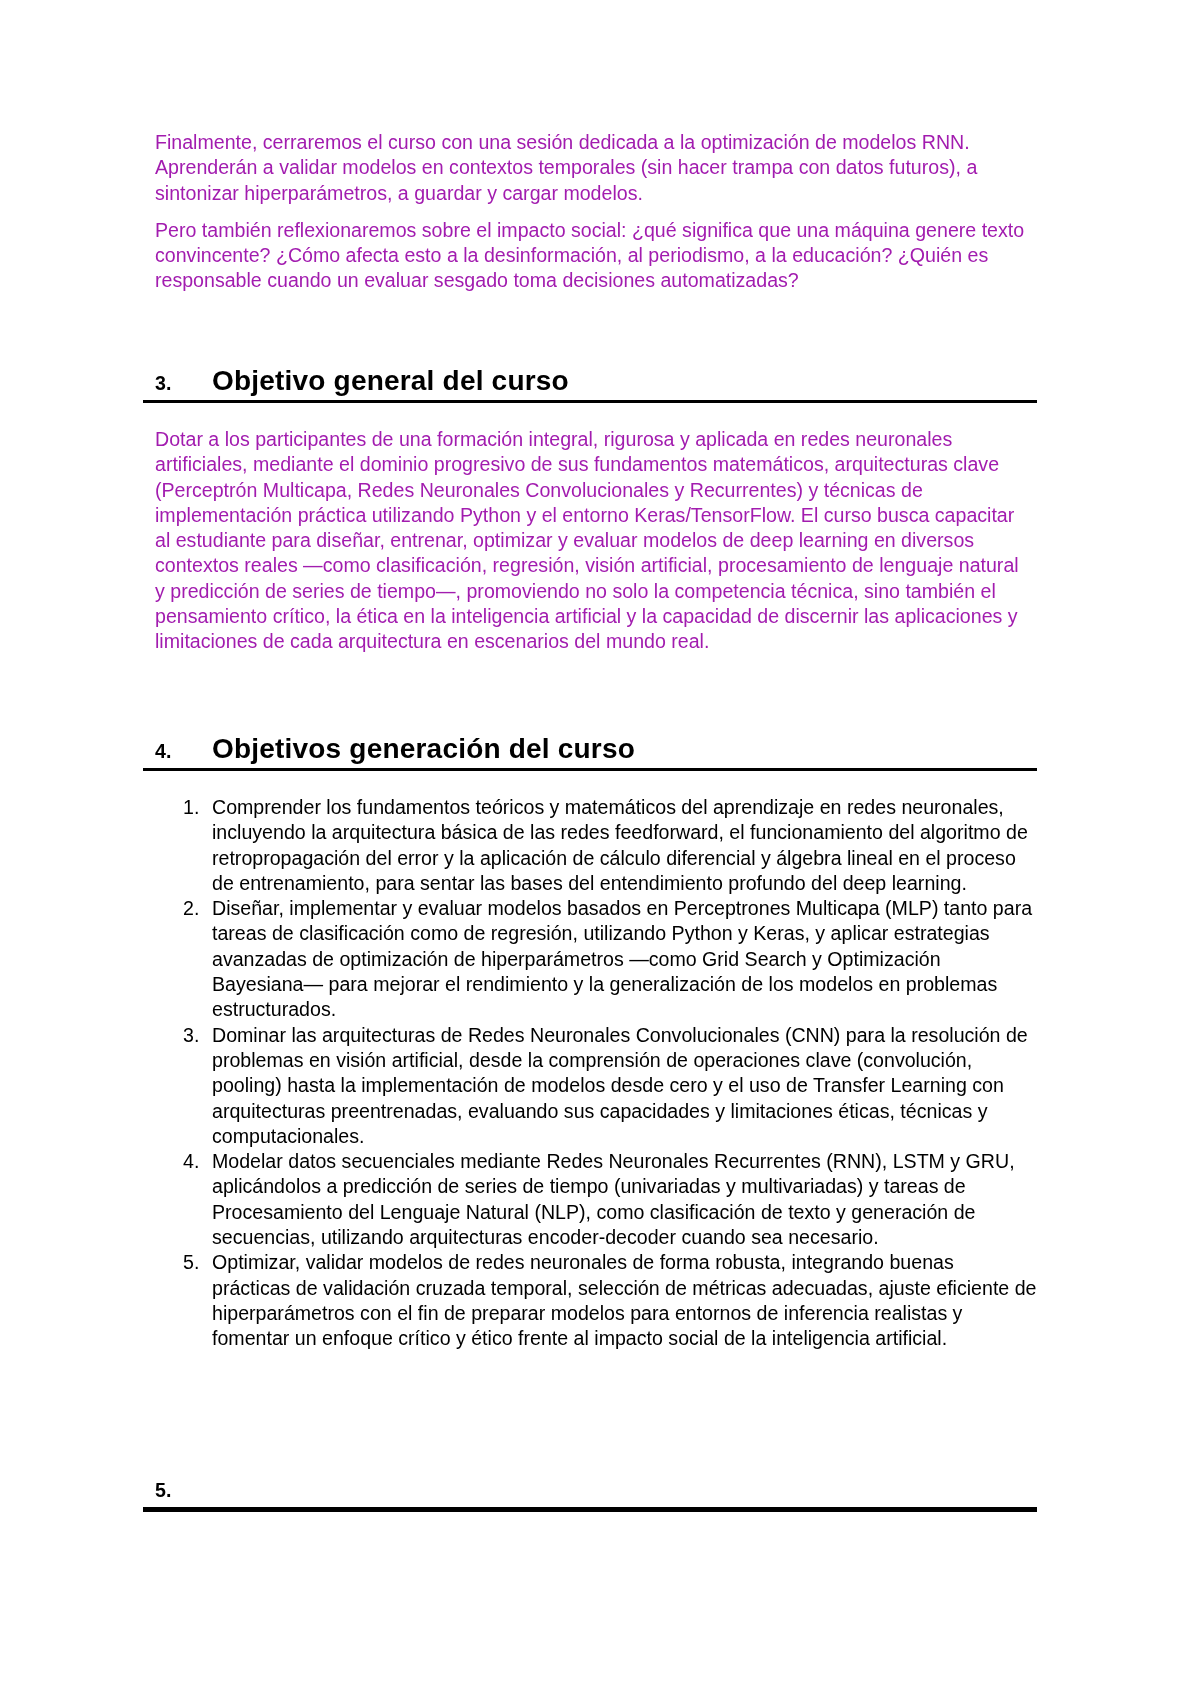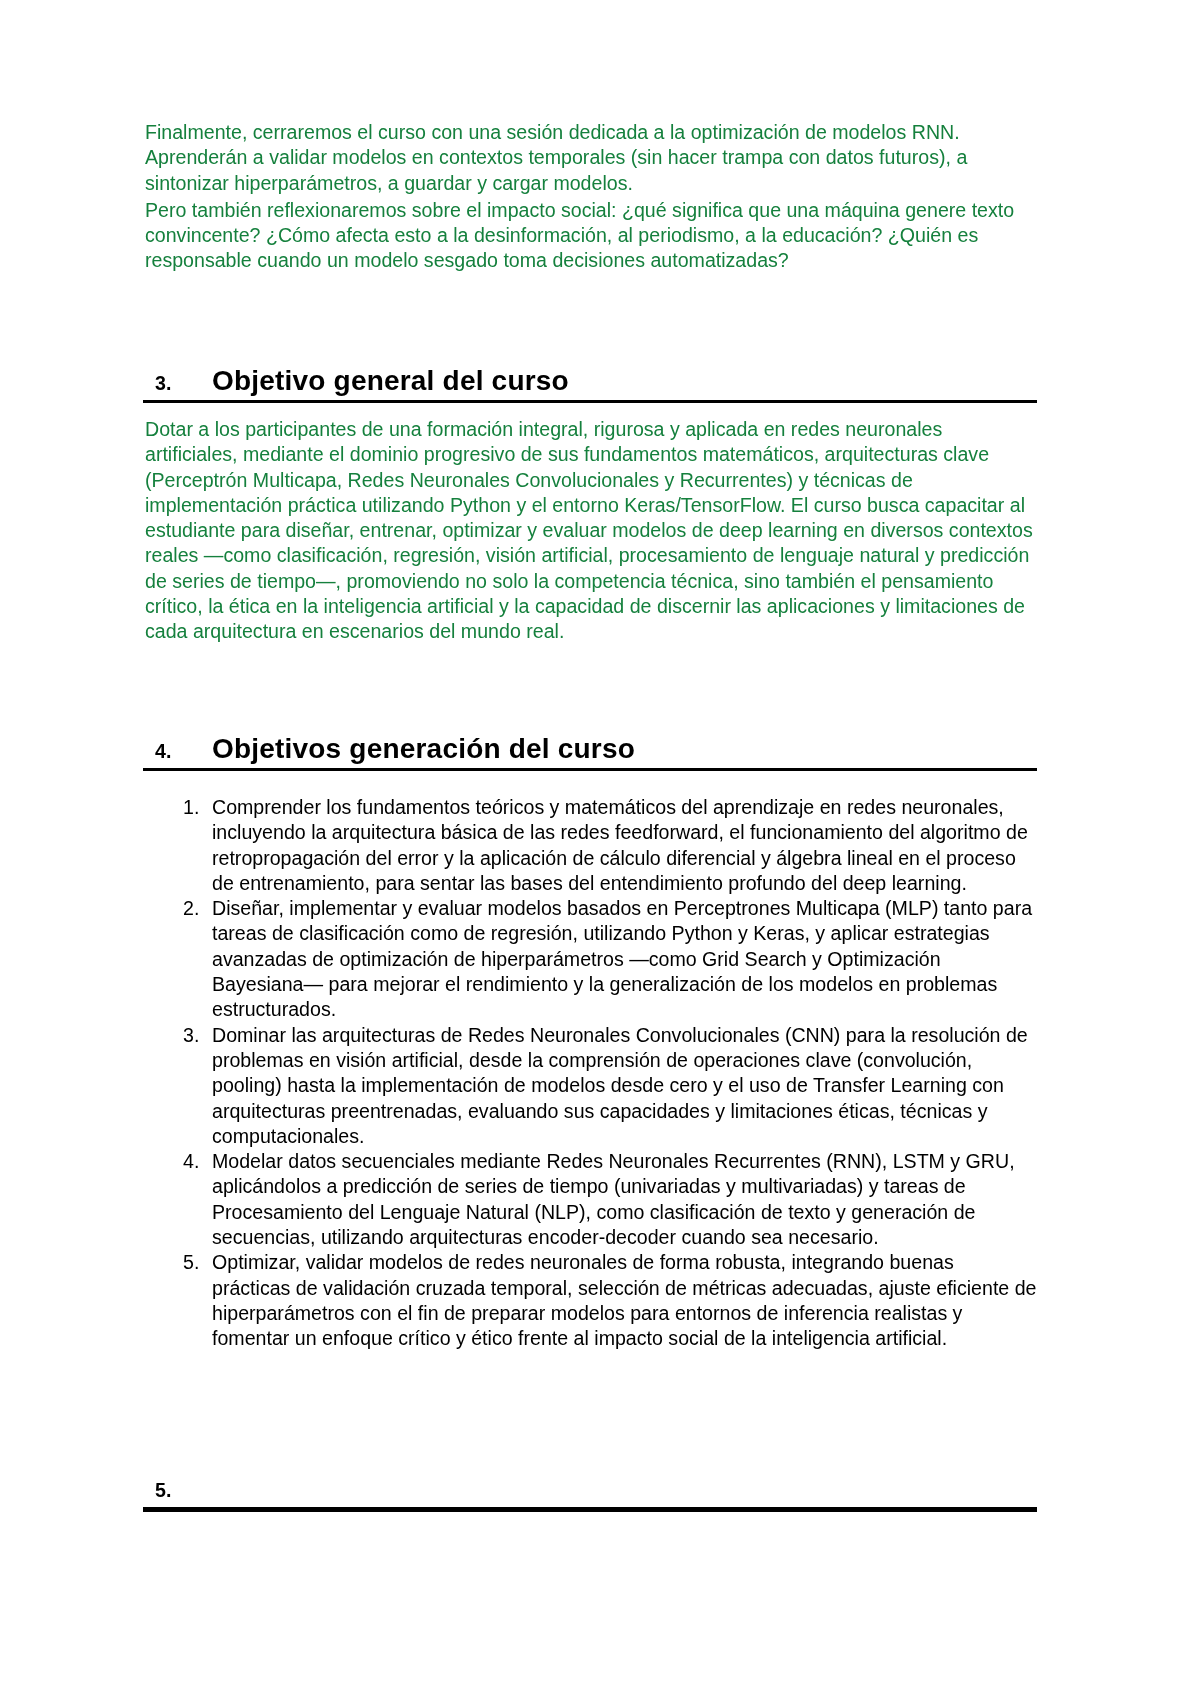--- a/index.html
+++ b/index.html
@@ -11,24 +11,24 @@
     font-family: "Liberation Sans", "DejaVu Sans", sans-serif;
     color: #000000;
     overflow: hidden;
   }
   .block {
     position: absolute;
     left: 143px;
     width: 894px;
   }
   .body-text p {
-    margin: 2px;
+    margin: 12px;
     font-size: 19.6px;
     line-height: 25.3px;
-    color: #15803d;
+    color: #a21caf;
   }
   .heading {
     display: flex;
     align-items: baseline;
     border-bottom: 3px solid #000000;
   }
   .heading .h-num {
     flex: 0 0 57px;
     margin-left: 12px;
     font-weight: bold;
@@ -47,21 +47,21 @@
   .oitem { position: relative; padding-left: 69px; }
   .oitem .o-num { position: absolute; left: 40px; top: 0; }
 </style>
 </head>
 <body>
 
 <div class="page">
 
   <div class="block body-text" style="top:118px;">
     <p>Finalmente, cerraremos el curso con una sesión dedicada a la optimización de modelos RNN. Aprenderán a validar modelos en contextos temporales (sin hacer trampa con datos futuros), a sintonizar hiperparámetros, a guardar y cargar modelos.</p>
-    <p>Pero también reflexionaremos sobre el impacto social: ¿qué significa que una máquina genere texto convincente? ¿Cómo afecta esto a la desinformación, al periodismo, a la educación? ¿Quién es responsable cuando un modelo sesgado toma decisiones automatizadas?</p>
+    <p>Pero también reflexionaremos sobre el impacto social: ¿qué significa que una máquina genere texto convincente? ¿Cómo afecta esto a la desinformación, al periodismo, a la educación? ¿Quién es responsable cuando un evaluar sesgado toma decisiones automatizadas?</p>
   </div>
 
   <div class="block heading" style="top:364px;">
     <span class="h-num">3.</span>
     <span class="h-title">Objetivo general del curso</span>
   </div>
 
   <div class="block body-text" style="top:415px;">
     <p>Dotar a los participantes de una formación integral, rigurosa y aplicada en redes neuronales artificiales, mediante el dominio progresivo de sus fundamentos matemáticos, arquitecturas clave (Perceptrón Multicapa, Redes Neuronales Convolucionales y Recurrentes) y técnicas de implementación práctica utilizando Python y el entorno Keras/TensorFlow. El curso busca capacitar al estudiante para diseñar, entrenar, optimizar y evaluar modelos de deep learning en diversos contextos reales —como clasificación, regresión, visión artificial, procesamiento de lenguaje natural y predicción de series de tiempo—, promoviendo no solo la competencia técnica, sino también el pensamiento crítico, la ética en la inteligencia artificial y la capacidad de discernir las aplicaciones y limitaciones de cada arquitectura en escenarios del mundo real.</p>
   </div>

